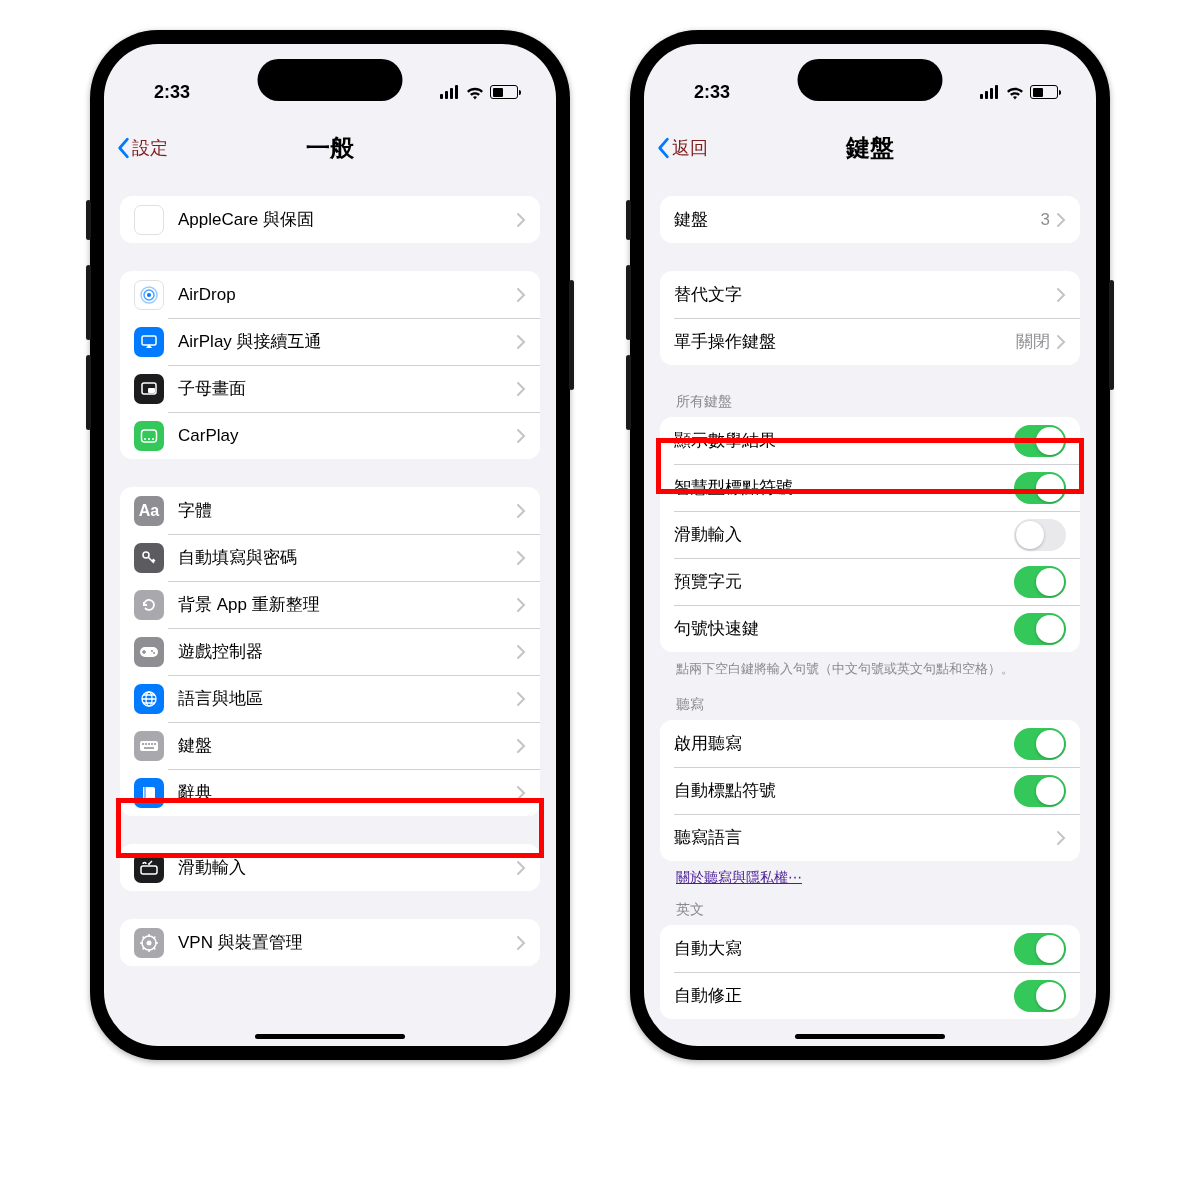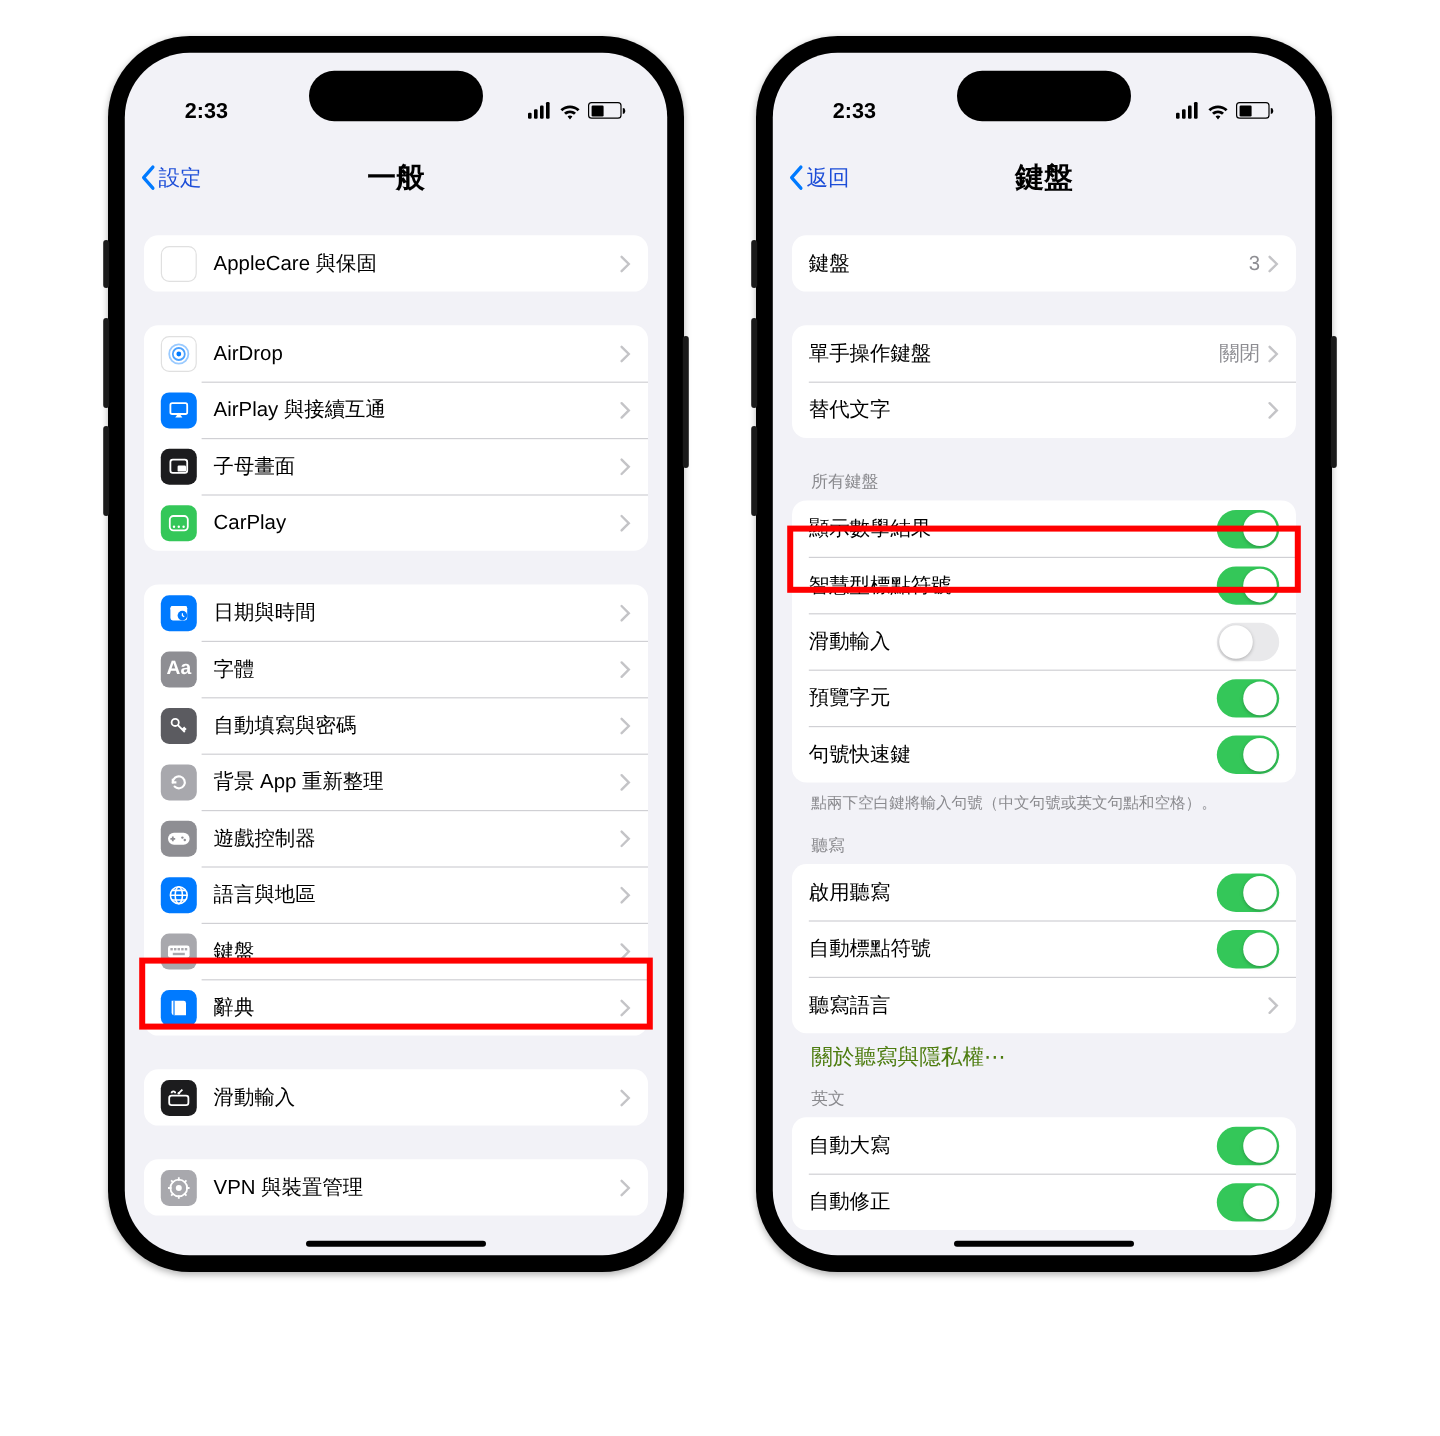--- a/index.html
+++ b/index.html
@@ -80,21 +80,21 @@
   .nav-bar {
     height: 48px;
     display: flex;
     align-items: center;
     position: relative;
     padding: 0 12px;
   }
   .nav-back {
     display: flex;
     align-items: center;
-    color: #1d4ed8;
+    color: #7f1d1d;
     font-size: 18px;
     gap: 2px;
   }
   .chev-left {
     width: 14px; height: 22px;
   }
   .nav-title {
     position: absolute;
     left: 50%;
     transform: translateX(-50%);
@@ -151,23 +151,24 @@
     color: #8a8a8e;
     padding: 28px 16px 6px 16px;
   }
   .section-footer {
     font-size: 13px;
     color: #8a8a8e;
     padding: 8px 16px 0 16px;
     line-height: 1.4;
   }
   .section-link {
-    font-size: 18px;
-    color: #4d7c0f;
+    font-size: 14px;
+    color: #4c1d95;
     padding: 8px 16px 0 16px;
+    text-decoration: underline;
   }
   .toggle {
     width: 52px; height: 32px;
     border-radius: 16px;
     position: relative;
     flex-shrink: 0;
   }
   .toggle.on { background: #34c759; }
   .toggle.off { background: #e9e9eb; }
   .toggle .knob {
@@ -312,34 +313,20 @@
           </div>
           <span class="label">CarPlay</span>
           <svg class="chev" viewBox="0 0 10 16">
               <path d="M2 2 L8 8 L2 14" stroke="currentColor" stroke-width="2" fill="none" stroke-linecap="round"></path>
             </svg>
         </div>
       </div>
 
       <div class="group">
         <div class="row">
-          <div class="icon bg-blue">
-            <svg width="18" height="18" viewBox="0 0 18 18">
-                <rect x="2" y="3" width="14" height="12" rx="2" fill="#fff"></rect>
-                <rect x="2" y="3" width="14" height="4" rx="2" fill="#fff"></rect>
-                <circle cx="12" cy="11" r="4" fill="#007aff"></circle>
-                <path d="M12 9 v2 l1.5 1" stroke="#fff" stroke-width="1" fill="none"></path>
-              </svg>
-          </div>
-          <span class="label">日期與時間</span>
-          <svg class="chev" viewBox="0 0 10 16">
-              <path d="M2 2 L8 8 L2 14" stroke="currentColor" stroke-width="2" fill="none" stroke-linecap="round"></path>
-            </svg>
-        </div>
-        <div class="row">
           <div class="icon bg-gray">
               <span style="font-weight:600;font-size:16px;">Aa</span>
             </div>
           <span class="label">字體</span>
           <svg class="chev" viewBox="0 0 10 16">
               <path d="M2 2 L8 8 L2 14" stroke="currentColor" stroke-width="2" fill="none" stroke-linecap="round"></path>
             </svg>
         </div>
         <div class="row">
           <div class="icon bg-darkgray">
@@ -507,28 +494,28 @@
           <span class="label">鍵盤</span>
           <span class="value">3</span>
           <svg class="chev" viewBox="0 0 10 16">
               <path d="M2 2 L8 8 L2 14" stroke="currentColor" stroke-width="2" fill="none" stroke-linecap="round"></path>
             </svg>
         </div>
       </div>
 
       <div class="group group2">
         <div class="row no-icon">
+          <span class="label">替代文字</span>
+          <svg class="chev" viewBox="0 0 10 16">
+              <path d="M2 2 L8 8 L2 14" stroke="currentColor" stroke-width="2" fill="none" stroke-linecap="round"></path>
+            </svg>
+        </div>
+        <div class="row no-icon">
           <span class="label">單手操作鍵盤</span>
           <span class="value">關閉</span>
-          <svg class="chev" viewBox="0 0 10 16">
-              <path d="M2 2 L8 8 L2 14" stroke="currentColor" stroke-width="2" fill="none" stroke-linecap="round"></path>
-            </svg>
-        </div>
-        <div class="row no-icon">
-          <span class="label">替代文字</span>
           <svg class="chev" viewBox="0 0 10 16">
               <path d="M2 2 L8 8 L2 14" stroke="currentColor" stroke-width="2" fill="none" stroke-linecap="round"></path>
             </svg>
         </div>
       </div>
 
       <div class="section-header">所有鍵盤</div>
       <div class="group group2" style="margin-top:0">
         <div class="row no-icon">
           <span class="label">顯示數學結果</span>

